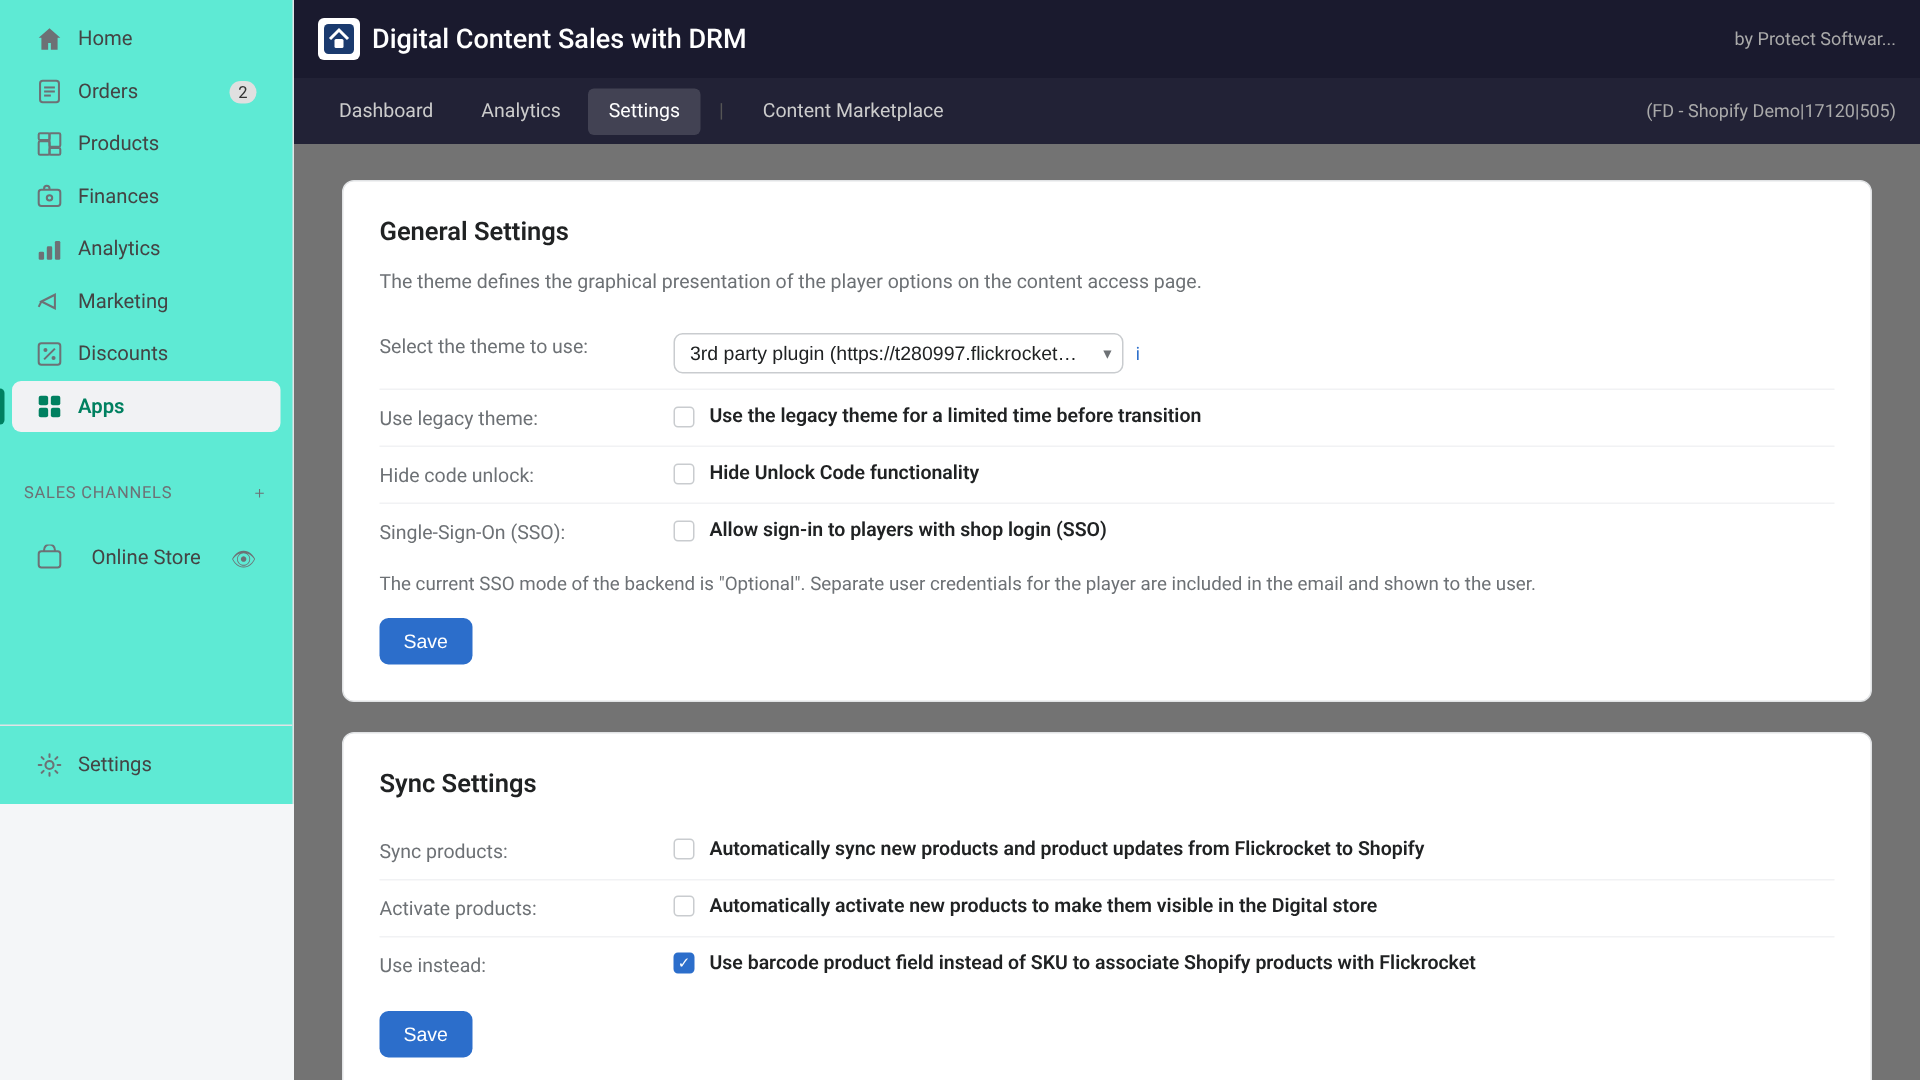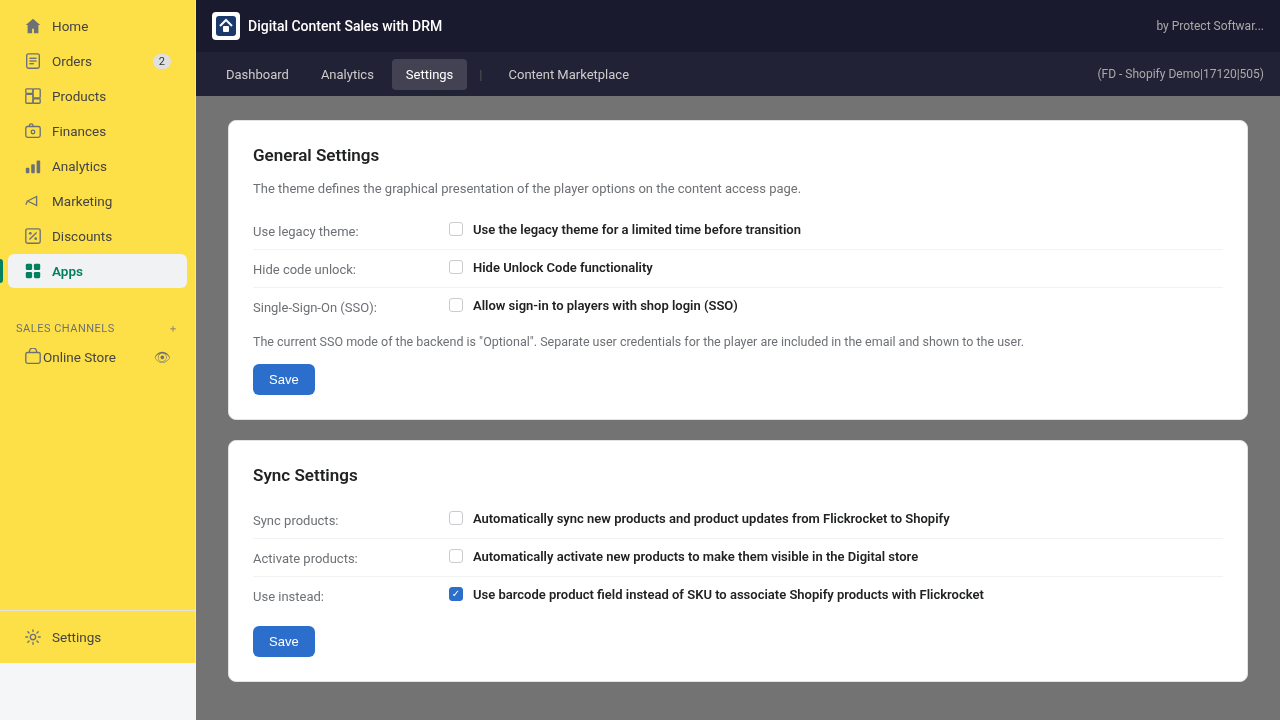--- a/index.html
+++ b/index.html
@@ -1,36 +1,36 @@
 <!DOCTYPE html>
 <html><head>
   <meta charset="utf-8">
   <style>
     * { box-sizing: border-box; margin: 0; padding: 0; }
     body { font-family: -apple-system, BlinkMacSystemFont, 'Segoe UI', Roboto, sans-serif; font-size: 13px; color: #212b36; background: #f4f6f8; display: flex; height: 720px; overflow: hidden; }
 
     
-    .sidebar { width: 196px; background: #fde047; border-right: 1px solid #e1e3e5; display: flex; flex-direction: column; height: 663px; overflow-y: auto; flex-shrink: 0; }
+    .sidebar { width: 196px; background: #5eead4; border-right: 1px solid #e1e3e5; display: flex; flex-direction: column; height: 536px; overflow-y: auto; flex-shrink: 0; }
     .sidebar-nav { padding: 8px 0; }
     .sidebar-item { display: flex; align-items: center; gap: 10px; padding: 8px 16px; cursor: pointer; color: #444; font-size: 13.5px; border-radius: 6px; margin: 1px 8px; position: relative; }
     .sidebar-item.active { background: #f1f2f4; color: #008060; font-weight: 600; }
     .sidebar-item.active::before { content: ''; position: absolute; left: -8px; top: 50%; transform: translateY(-50%); width: 3px; height: 24px; background: #008060; border-radius: 0 3px 3px 0; }
     .sidebar-icon { width: 18px; height: 18px; display: flex; align-items: center; justify-content: center; flex-shrink: 0; }
     .badge { background: #e0e0e0; color: #333; border-radius: 10px; padding: 1px 6px; font-size: 11px; margin-left: auto; }
     .sidebar-section { padding: 16px 16px 4px; font-size: 11px; color: #6d7175; font-weight: 400; text-transform: uppercase; letter-spacing: 0.5px; display: flex; align-items: center; justify-content: space-between; }
     .sidebar-section-icon { cursor: pointer; color: #6d7175; }
-    .sidebar-sub { display: flex; align-items: center; gap: 1px; padding: 7px 16px; cursor: pointer; color: #444; font-size: 13.5px; border-radius: 6px; margin: 1px 8px; }
+    .sidebar-sub { display: flex; align-items: center; gap: 19px; padding: 7px 16px; cursor: pointer; color: #444; font-size: 13.5px; border-radius: 6px; margin: 16px 8px; }
     .sidebar-bottom { margin-top: auto; border-top: 1px solid #e1e3e5; padding: 8px 0; }
 
     
     .main { flex: 1; display: flex; flex-direction: column; overflow: hidden; }
 
     
     .app-header { background: #1a1a2e; display: flex; align-items: center; padding: 0 16px; height: 52px; flex-shrink: 0; }
-    .app-logo { display: flex; align-items: center; gap: 8px; color: #fff; font-size: 14px; font-weight: 500; }
+    .app-logo { display: flex; align-items: center; gap: 8px; color: #fff; font-size: 18px; font-weight: 500; }
     .app-logo-icon { width: 28px; height: 28px; background: #fff; border-radius: 4px; display: flex; align-items: center; justify-content: center; font-size: 14px; }
     .app-header-right { margin-left: auto; color: #aaa; font-size: 12px; }
 
     
     .nav-tabs { background: #222236; display: flex; align-items: center; padding: 0 16px; height: 44px; flex-shrink: 0; gap: 4px; }
     .nav-tab { color: #ccc; padding: 8px 14px; cursor: pointer; font-size: 13px; border-radius: 4px; }
     .nav-tab.active { color: #fff; background: rgba(255,255,255,0.15); }
     .nav-divider { color: #555; padding: 0 8px; }
     .nav-tabs-right { margin-left: auto; color: #aaa; font-size: 12px; }
 
@@ -46,21 +46,21 @@
     .field-value { flex: 1; display: flex; align-items: center; gap: 8px; flex-wrap: wrap; }
     .field-bold { font-weight: 600; color: #202223; font-size: 13px; }
     .field-desc { color: #6d7175; font-size: 12.5px; margin-top: 8px; line-height: 1.5; }
 
     .select-box { border: 1px solid #c9cccf; border-radius: 6px; padding: 5px 28px 5px 10px; font-size: 13px; color: #202223; background: #fff; appearance: none; cursor: pointer; max-width: 300px; white-space: nowrap; overflow: hidden; text-overflow: ellipsis; }
     .select-wrapper { position: relative; display: inline-block; }
     .select-wrapper::after { content: '▾'; position: absolute; right: 8px; top: 50%; transform: translateY(-50%); color: #6d7175; pointer-events: none; font-size: 11px; }
 
     .checkbox { width: 14px; height: 14px; border: 1px solid #c9cccf; border-radius: 3px; flex-shrink: 0; background: #fff; display: inline-block; margin-right: 4px; }
     .checkbox.checked { background: #2c6ecb; border-color: #2c6ecb; display: inline-flex; align-items: center; justify-content: center; color: #fff; font-size: 10px; }
-    .checkbox-row { display: flex; align-items: flex-start; gap: 6px; font-size: 13px; }
+    .checkbox-row { display: flex; align-items: center; gap: 6px; font-size: 13px; }
 
     .btn-save { background: #2c6ecb; color: #fff; border: none; border-radius: 6px; padding: 8px 16px; font-size: 13px; cursor: pointer; font-weight: 500; margin-top: 12px; }
 
     svg { display: block; }
   </style>
 </head>
 <body>
 
 <div class="sidebar">
   <div class="sidebar-nav">
@@ -202,20 +202,31 @@
     <div class="nav-tab">Content Marketplace</div>
     <div class="nav-tabs-right">(FD - Shopify Demo|17120|505)</div>
   </div>
 
   <div class="content">
 
     <div class="section">
       <div class="section-title">General Settings</div>
       <p style="font-size:13px;color:#6d7175;margin-bottom:16px;">The theme defines the graphical presentation of the player options on the content access page.</p>
 
+      <div class="field-row">
+        <div class="field-label">Select the theme to use:</div>
+        <div class="field-value">
+          <div class="select-wrapper">
+            <select class="select-box">
+              <option>3rd party plugin (https://t280997.flickrocket.co</option>
+            </select>
+          </div>
+          <span style="color:#2c6ecb;font-size:12px;cursor:pointer;">ℹ</span>
+        </div>
+      </div>
 
       <div class="field-row">
         <div class="field-label">Use legacy theme:</div>
         <div class="field-value">
           <div class="checkbox-row">
             <div class="checkbox"></div>
             <span class="field-bold">Use the legacy theme for a limited time before transition</span>
           </div>
         </div>
       </div>

